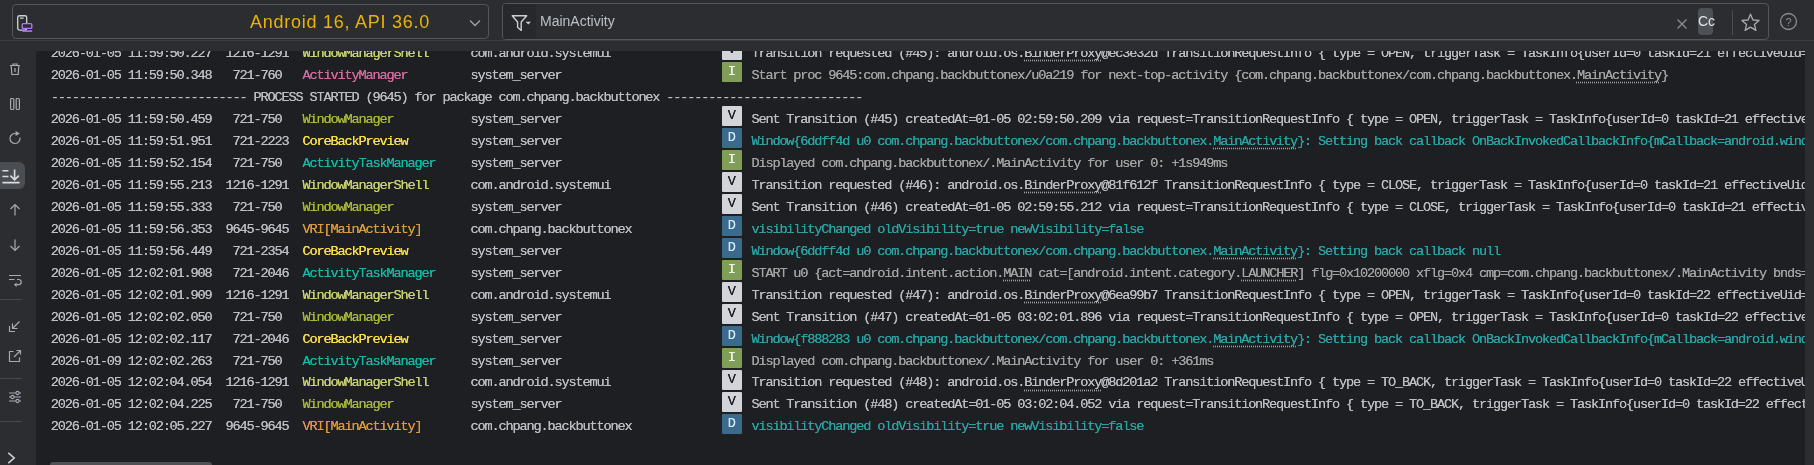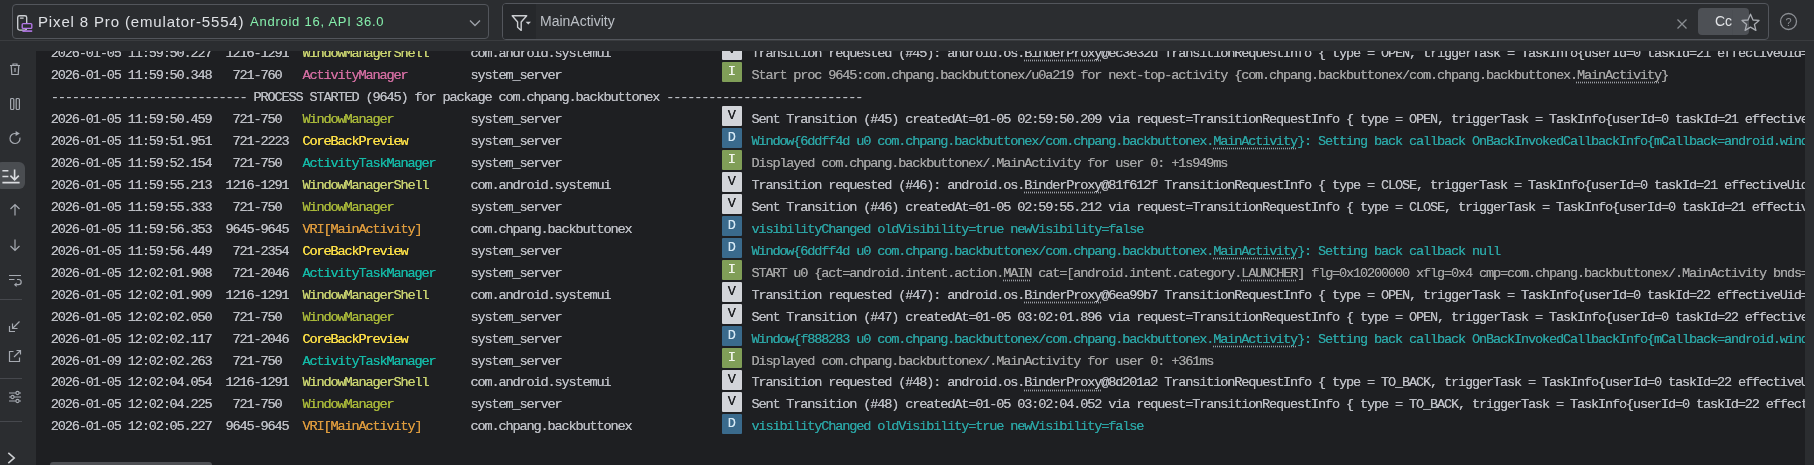--- a/index.html
+++ b/index.html
@@ -2,21 +2,21 @@
 <html><head>
 <meta charset="utf-8">
 <style>
   * { margin:0; padding:0; box-sizing:border-box; }
   html,body { width:1814px; height:465px; overflow:hidden; background:#1e1f22; }
   body { position:relative; font-family:"Liberation Sans", sans-serif; }
   .toolbar { position:absolute; left:0; top:0; width:1814px; height:51px; background:#2b2d30; }
   .tline { position:absolute; left:0; top:40px; width:1814px; height:1px; background:#3a3c3f; }
   .devbox { position:absolute; left:12px; top:4px; width:477px; height:35px; border:1px solid #53565c; border-radius:4px; }
   .devname { position:absolute; left:25px; letter-spacing:0.85px; top:0; height:35px; line-height:34px; font-size:15px; color:#dfe1e5; }
-  .devos { position:absolute; left:237px; letter-spacing:0.75px; top:0; height:35px; line-height:34px; font-size:13px; color:#86efac; }
+  .devos { position:absolute; left:237px; letter-spacing:0.75px; top:0; height:35px; line-height:34px; font-size:18px; color:#eab308; }
   .searchbox { position:absolute; left:502px; top:3px; width:1267px; height:37px; border:1px solid #53565c; border-radius:4px; }
   .filterseg { position:absolute; left:0; top:0; width:33px; height:35px; background:#26282b; border-radius:3px 0 0 3px; }
   .searchtext { position:absolute; left:37px; top:0; height:35px; line-height:34px; font-size:14px; color:#bcc0c6; }
   .sidebar { position:absolute; left:0; top:51px; width:36px; height:414px; background:#2b2d30; }
   .hl { position:absolute; left:-4px; top:111.3px; width:29px; height:27px; background:#4a4d51; border-radius:6px; }
   .sep { position:absolute; left:0; width:22px; height:1px; background:#46484d; }
   .logarea { position:absolute; left:36px; top:51px; width:1769px; height:414px; background:#1e1f22; overflow:hidden; }
   .vtrack { position:absolute; left:1805px; top:51px; width:9px; height:414px; background:#2b2d30; }
   .row { position:absolute; left:0; width:1769px; height:21.97px; line-height:21.97px;
          font-family:"Liberation Mono", monospace; font-size:13.6px; letter-spacing:-1.1613px;
@@ -113,37 +113,36 @@
   </div>
   <div class="toolbar">
     <div class="tline"></div>
     <div class="devbox">
       <svg class="icon" style="left:4px; top:10px; height:18px;" width="16" height="18" viewBox="0 0 16 18" fill="none">
         <rect x="0.7" y="0.7" width="9" height="14.4" rx="1.8" stroke="#cdd0d4" stroke-width="1.35"></rect>
         <path d="M3.4 3.1 H6.2" stroke="#cdd0d4" stroke-width="1.2" stroke-linecap="round"></path>
         <rect x="5.2" y="8.6" width="9.6" height="4.8" rx="1" fill="#2b2d30" stroke="#b478e8" stroke-width="1.35"></rect>
         <path d="M5.4 16.1 H15.2" stroke="#b478e8" stroke-width="1.6"></path>
       </svg>
-      <span class="devname">Pixel 8 Pro (emulator-5554)</span>
       <span class="devos">Android 16, API 36.0</span>
       <svg style="position:absolute; left:455px; top:14px;" width="14" height="8" viewBox="0 0 14 8" fill="none">
         <path d="M2 1.5 L7 6.5 L12 1.5" stroke="#9da1a8" stroke-width="1.4"></path>
       </svg>
     </div>
     <div class="searchbox">
       <div class="filterseg"></div>
       <svg style="position:absolute; left:6px; top:11px;" width="24" height="17" viewBox="0 0 24 17" fill="none">
         <path d="M3.2 0.7 H17.7 L12.2 7 V15.4 L8.6 12.2 V7 Z" stroke="#ccced2" stroke-width="1.4" stroke-linejoin="round"></path>
         <path d="M16.6 6.8 L22 6.8 L19.3 9.6 Z" fill="#ccced2" stroke="none"></path>
       </svg>
       <span class="searchtext">MainActivity</span>
       <svg style="position:absolute; left:1173px; top:14px;" width="12" height="12" viewBox="0 0 12 12" fill="none">
         <path d="M1.5 1.5 L10.5 10.5 M10.5 1.5 L1.5 10.5" stroke="#8a8d92" stroke-width="1.3"></path>
       </svg>
-      <div style="position:absolute; left:1195px; top:4px; width:51px; height:27px; border-radius:4px; background:#4d5055; color:#e3e5e8; font-size:14px; text-align:center; line-height:26px;">Cc</div>
+      <div style="position:absolute; left:1195px; top:4px; width:15px; height:27px; border-radius:4px; background:#4d5055; color:#e3e5e8; font-size:14px; text-align:center; line-height:26px;">Cc</div>
       <div style="position:absolute; left:1229px; top:6px; width:1px; height:25px; background:#4a4d52;"></div>
       <svg style="position:absolute; left:1237px; top:8px;" width="21" height="21" viewBox="0 0 21 21" fill="none">
         <path d="M10.5 2.2 L13 8 L19 8.4 L14.4 12.4 L15.9 18.4 L10.5 15.1 L5.1 18.4 L6.6 12.4 L2 8.4 L8 8 Z" stroke="#aaadb3" stroke-width="1.3" stroke-linejoin="round"></path>
       </svg>
     </div>
     <svg style="position:absolute; left:1779px; top:12px;" width="19" height="19" viewBox="0 0 19 19" fill="none">
       <circle cx="9.5" cy="9.5" r="8" stroke="#8c8f94" stroke-width="1.3"></circle>
       <text x="9.5" y="13.5" text-anchor="middle" font-family="Liberation Sans" font-size="11px" fill="#8c8f94">?</text>
     </svg>
   </div>

